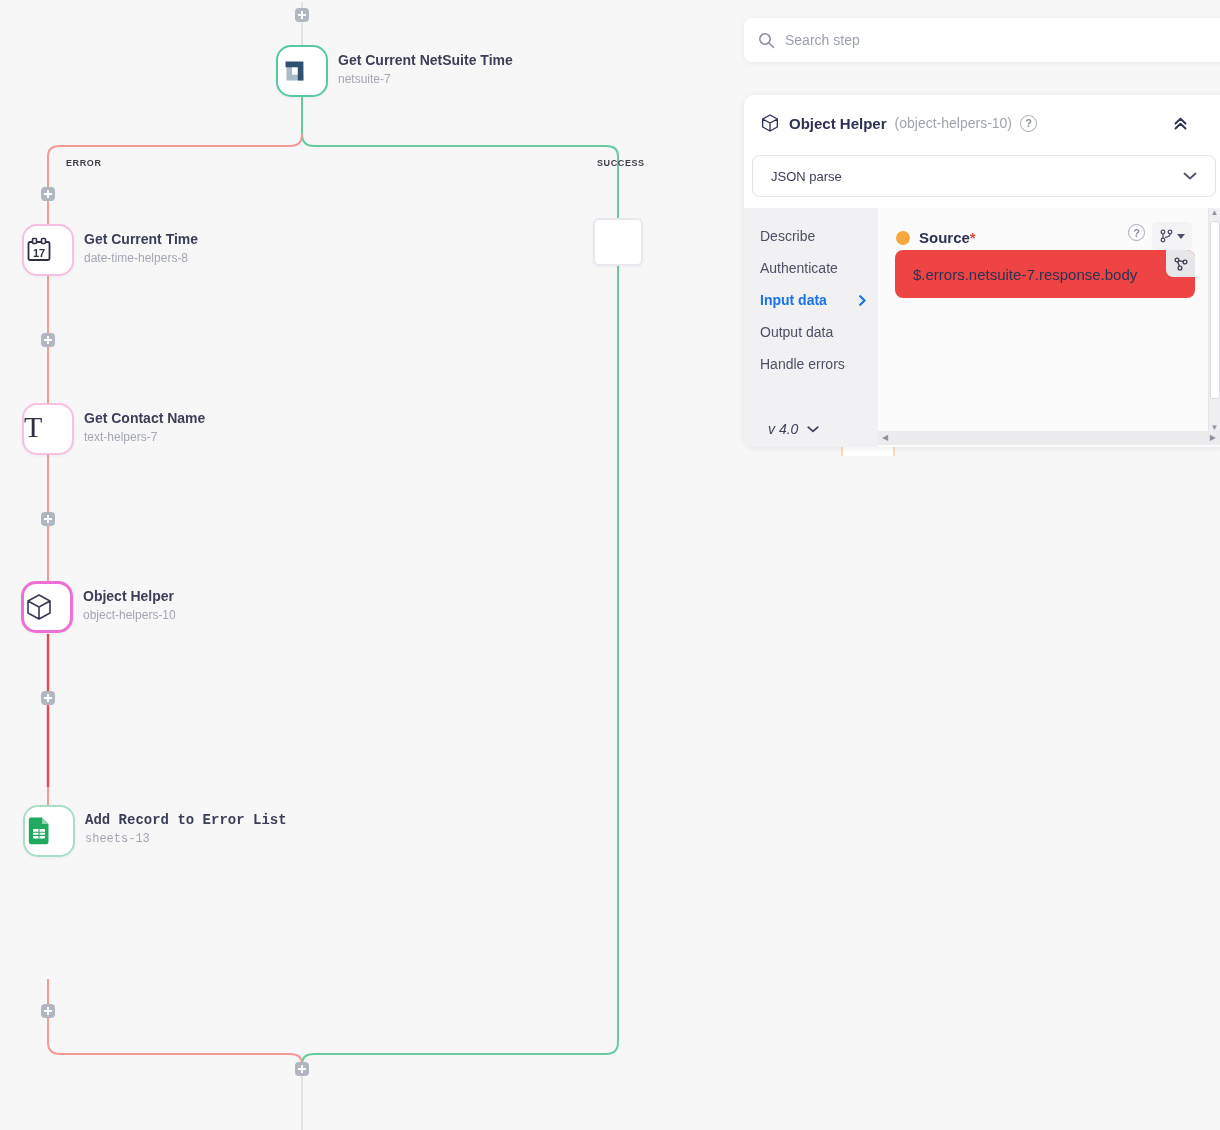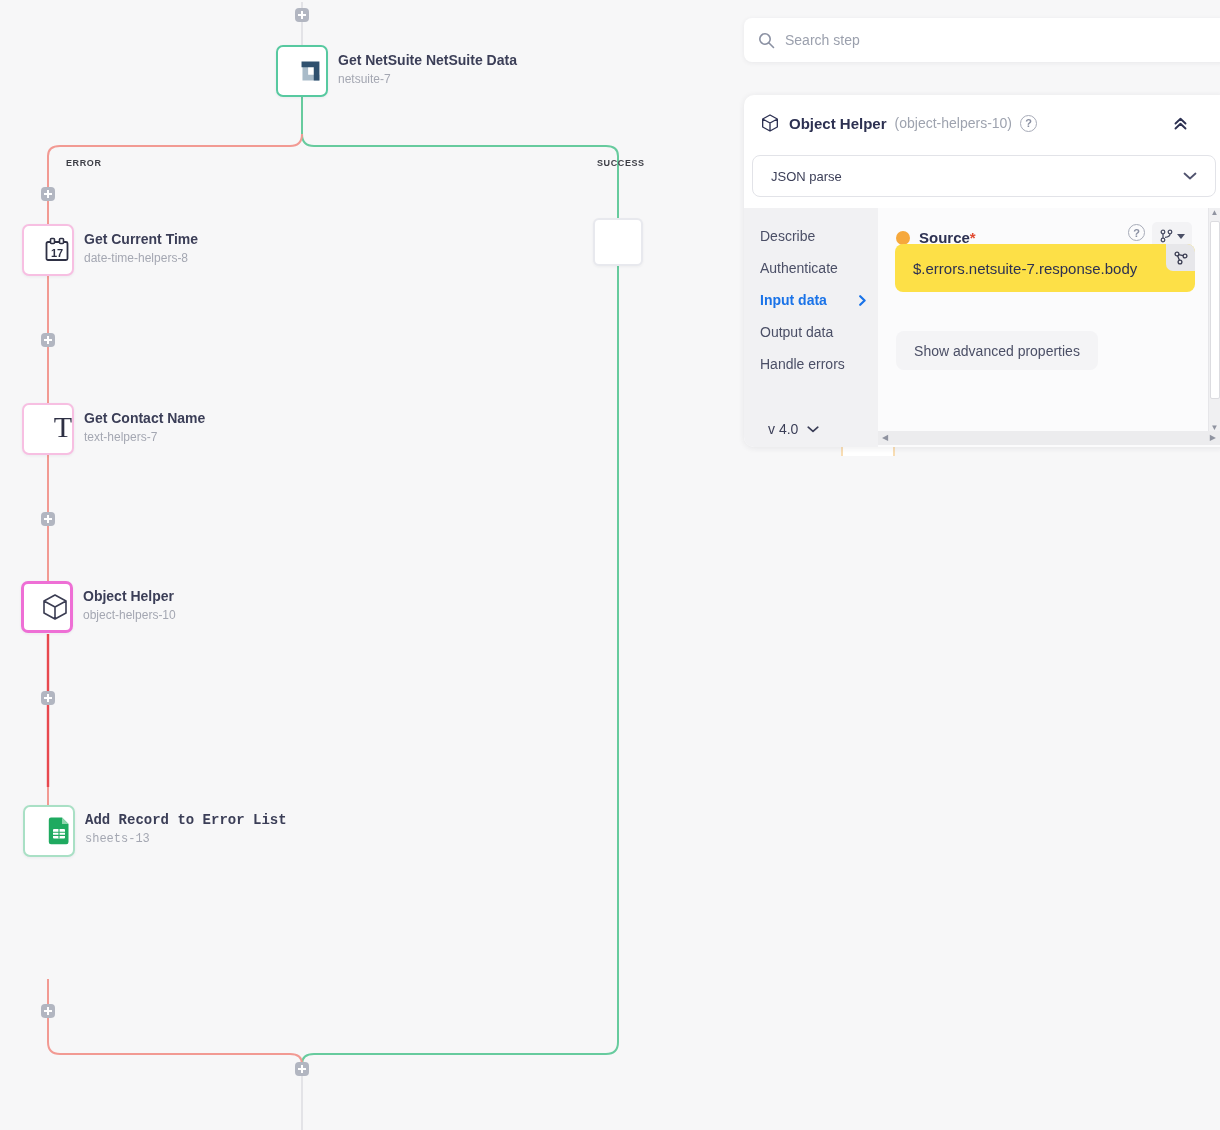--- a/index.html
+++ b/index.html
@@ -9,22 +9,22 @@
 
   
   #wires { position:absolute; left:0; top:0; }
 
   .branch-label { position:absolute; font-size:9px; font-weight:600; letter-spacing:.6px; color:#3e3f47; }
 
   .plus { position:absolute; width:14px; height:14px; background:#b2b6c1; border-radius:4px;
           display:flex; align-items:center; justify-content:center; cursor:pointer; }
 
   .node { position:absolute; display:flex; align-items:flex-start; }
-  .node-box { width:52px; height:52px; background:#fff; border-radius:7px; border:2px solid #e8e9ee;
-              display:flex; align-items:center; justify-content:flex-end;
+  .node-box { width:52px; height:52px; background:#fff; border-radius:15px; border:2px solid #e8e9ee;
+              display:flex; align-items:center; justify-content:flex-start;
               box-shadow:0 1px 3px rgba(40,40,60,.06); }
   .b-green  { border-color:#57c9a0; }
   .b-pink   { border-color:#f7bfe2; }
   .b-pink-strong { border-color:#ee6fd5; border-width:3px; }
   .b-mint   { border-color:#a9e0c5; }
   .b-peach  { border-color:#f8ddb4; }
   .node-text { margin-left:10px; padding-top:7px; white-space:nowrap; }
   .node-title { font-size:14px; font-weight:700; color:#3b3e57; }
   .node-sub { font-size:12px; color:#a4a7b2; margin-top:4px; }
   .t-glyph { font-family:"Liberation Serif", serif; font-size:30px; color:#2e3044; line-height:1; padding-bottom:4px;}
@@ -61,33 +61,33 @@
   .op-select-label { font-size:13px; color:#3b3e57; }
   .op-select .chev { margin-left:auto; display:flex; }
 
   .panel-body { position:absolute; left:0; top:113px; right:0; bottom:0; display:flex;
                 border-radius:0 0 10px 10px; overflow:hidden; }
   .tab-col { width:134px; background:#f1f1f3; padding-top:12px; position:relative; flex:none; }
   .tab { height:32px; display:flex; align-items:center; padding:0 12px 0 16px;
          font-size:14px; color:#4b4f66; cursor:pointer; justify-content:space-between; }
   .tab.active { color:#1a73e8; font-weight:700; }
   .version-row { position:absolute; left:24px; bottom:10px; display:flex; align-items:center;
-                 font-size:14px; color:#3b3e57; cursor:pointer; }
+                 font-size:14px; color:#3b3e57; cursor:pointer;font-style:italic; }
   .version-row svg { margin-left:9px; }
 
   .content-col { flex:1; position:relative; background:#fbfbfc; }
   .source-row { position:absolute; left:18px; top:21px; display:flex; align-items:center; }
   .req-dot { width:14px; height:14px; border-radius:50%; background:#f6a83c; }
   .source-label { font-size:15px; font-weight:700; color:#2d3152; margin-left:9px; }
   .req-star { color:#e14b32; font-size:15px; font-weight:700; }
   .source-help { position:absolute; right:85px; top:16px; }
   .mapper-btn { position:absolute; right:38px; top:14px; width:40px; height:28px; background:#f3f3f5;
                 border-radius:5px; display:flex; align-items:center; justify-content:center; gap:4px; cursor:pointer; }
 
-  .source-field { position:absolute; left:17px; top:36px; width:300px; height:48px; background:#fde047;
+  .source-field { position:absolute; left:17px; top:42px; width:300px; height:48px; background:#ef4444;
                   border-radius:8px; }
   .source-field input { position:absolute; left:0; top:0; width:100%; height:100%; border:none; outline:none;
                   background:transparent; padding-left:18px; font-family:"Liberation Sans", sans-serif;
                   font-size:15px; color:#2d3152; }
   .connector-btn { position:absolute; right:0; top:0; width:29px; height:27px; background:#e7e7ea;
                   border-radius:0 8px 0 7px; display:flex; align-items:center; justify-content:center; cursor:pointer; }
 
   .adv-btn { position:absolute; left:18px; top:123px; width:202px; height:39px; background:#f4f4f6;
              border:none; border-radius:8px; font-family:"Liberation Sans", sans-serif;
              font-size:14px; color:#4b4f66; cursor:pointer; }
@@ -153,21 +153,21 @@
     </div>
 
   <div class="node" style="left:276px; top:45px;">
     <div class="node-box b-green">
       <svg width="32" height="32" viewBox="0 0 34 34">
         <path d="M27 27 H9 V8 h6 v13 h12 z" fill="#a9bbc9"></path>
         <path d="M8 7 h19 v20 h-6 V13 H8 z" fill="#2f506e"></path>
       </svg>
     </div>
     <div class="node-text">
-      <div class="node-title">Get NetSuite NetSuite Data</div>
+      <div class="node-title">Get Current NetSuite Time</div>
       <div class="node-sub">netsuite-7</div>
     </div>
   </div>
 
   <div class="empty-node" style="left:593px; top:218px;"></div>
 
   <div class="node" style="left:22px; top:224px;">
     <div class="node-box b-pink">
       <svg width="30" height="30" viewBox="0 0 30 30">
         <rect x="4.5" y="7" width="21" height="18" rx="1.5" fill="none" stroke="#2e3044" stroke-width="1.8"></rect>
@@ -308,21 +308,20 @@
           <span class="connector-btn">
             <svg width="14" height="14" viewBox="0 0 14 14">
               <circle cx="3" cy="3" r="1.9" fill="none" stroke="#3a3c52" stroke-width="1.3"></circle>
               <circle cx="11" cy="5" r="1.9" fill="none" stroke="#3a3c52" stroke-width="1.3"></circle>
               <circle cx="6" cy="11" r="1.9" fill="none" stroke="#3a3c52" stroke-width="1.3"></circle>
               <path d="M4.6 3.6 L9.2 4.6 M5.4 9.3 L3.6 4.7" fill="none" stroke="#3a3c52" stroke-width="1.3"></path>
             </svg>
           </span>
         </div>
 
-        <button class="adv-btn">Show advanced properties</button>
       </div>
     </div>
 
     <div class="vscroll">
       <span class="arrow">▲</span>
       <span class="thumb"></span>
       <span class="arrow" style="margin-top:auto;">▼</span>
     </div>
     <div class="hscroll">
       <span class="arrow">◀</span>

